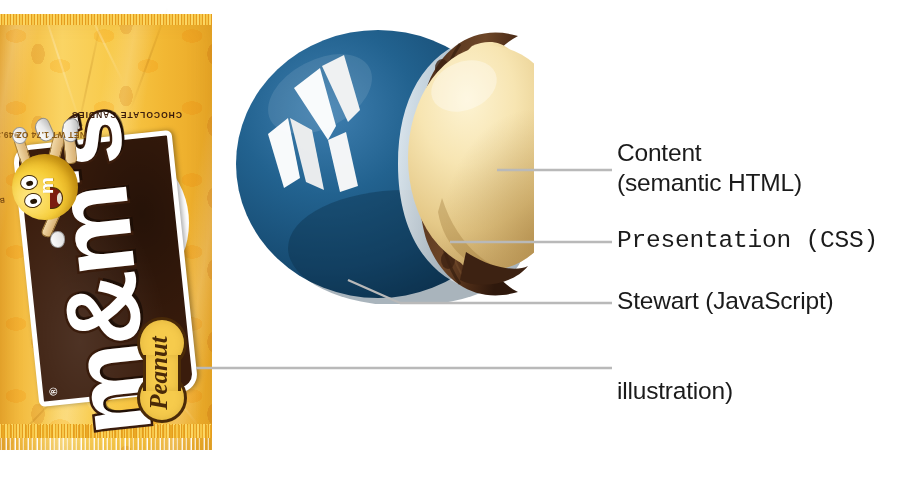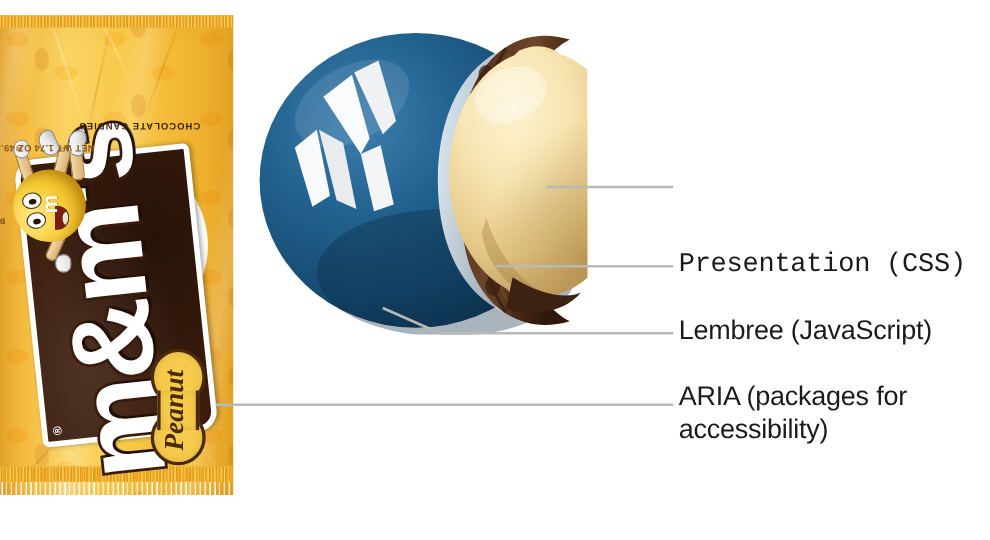--- a/index.html
+++ b/index.html
@@ -571,21 +571,22 @@
 
     <path d="M497 170 L612 170" stroke="#b9b9b9" stroke-width="2.4" fill="none"></path>
 
     <path d="M450 242 L612 242" stroke="#b9b9b9" stroke-width="2.4" fill="none"></path>
 
     <path d="M348 280 L400 303 L612 303" stroke="#b9b9b9" stroke-width="2.4" fill="none" stroke-linejoin="round"></path>
 
     <path d="M196 368 L612 368" stroke="#b9b9b9" stroke-width="2.4" fill="none"></path>
   </svg>
 
+  <div class="label" id="label-content"><span>Content</span><br><span>(semantic HTML)</span></div>
 
   <div class="label" id="label-presentation"><span>Presentation (CSS)</span></div>
 
-  <div class="label" id="label-behavior"><span>Lembree (JavaScript)</span></div>
-
-  <div class="label" id="label-aria"><span>ARIA (packages for</span><br><span>accessibility)</span></div>
+  <div class="label" id="label-behavior"><span>Stewart (JavaScript)</span></div>
+
+  <div class="label" id="label-aria"><br><span>illustration)</span></div>
 
 
 </div>
 
 </body></html>

